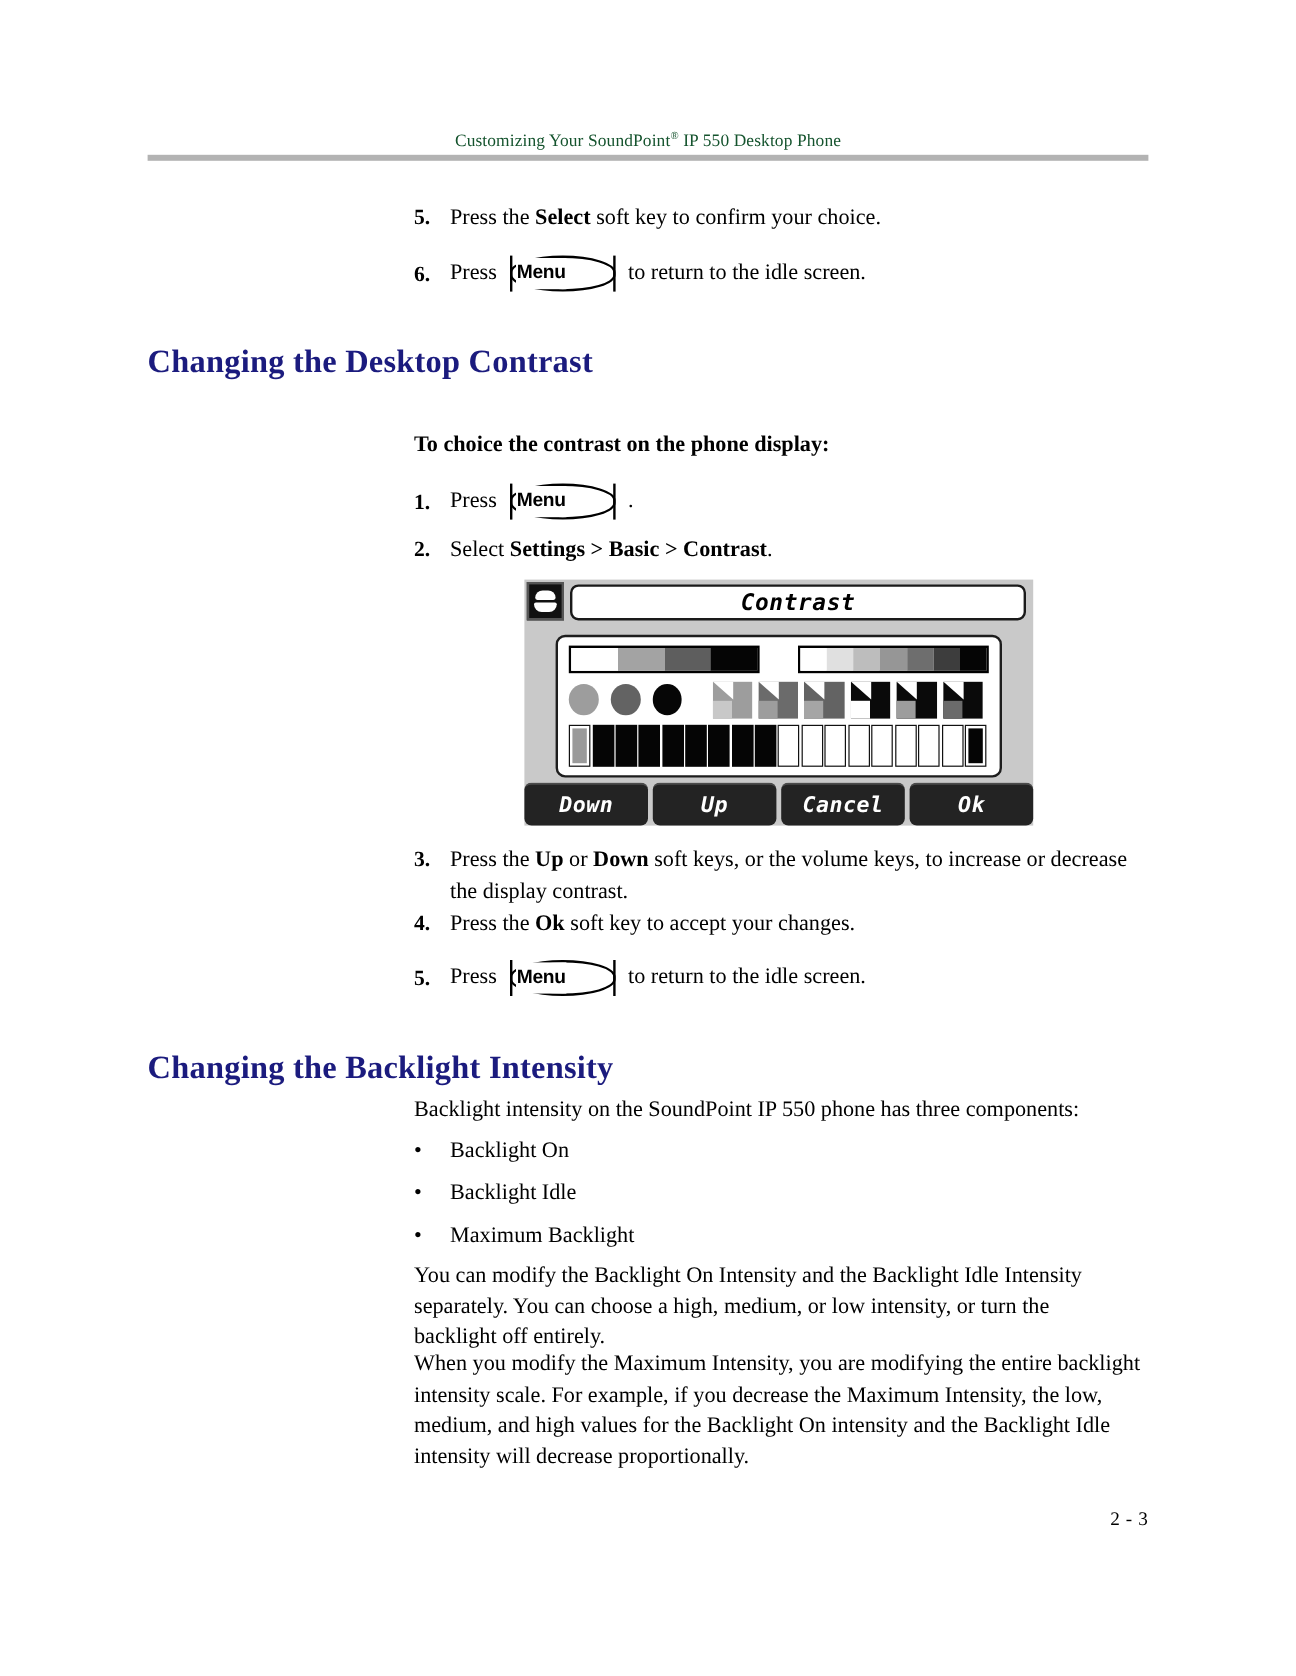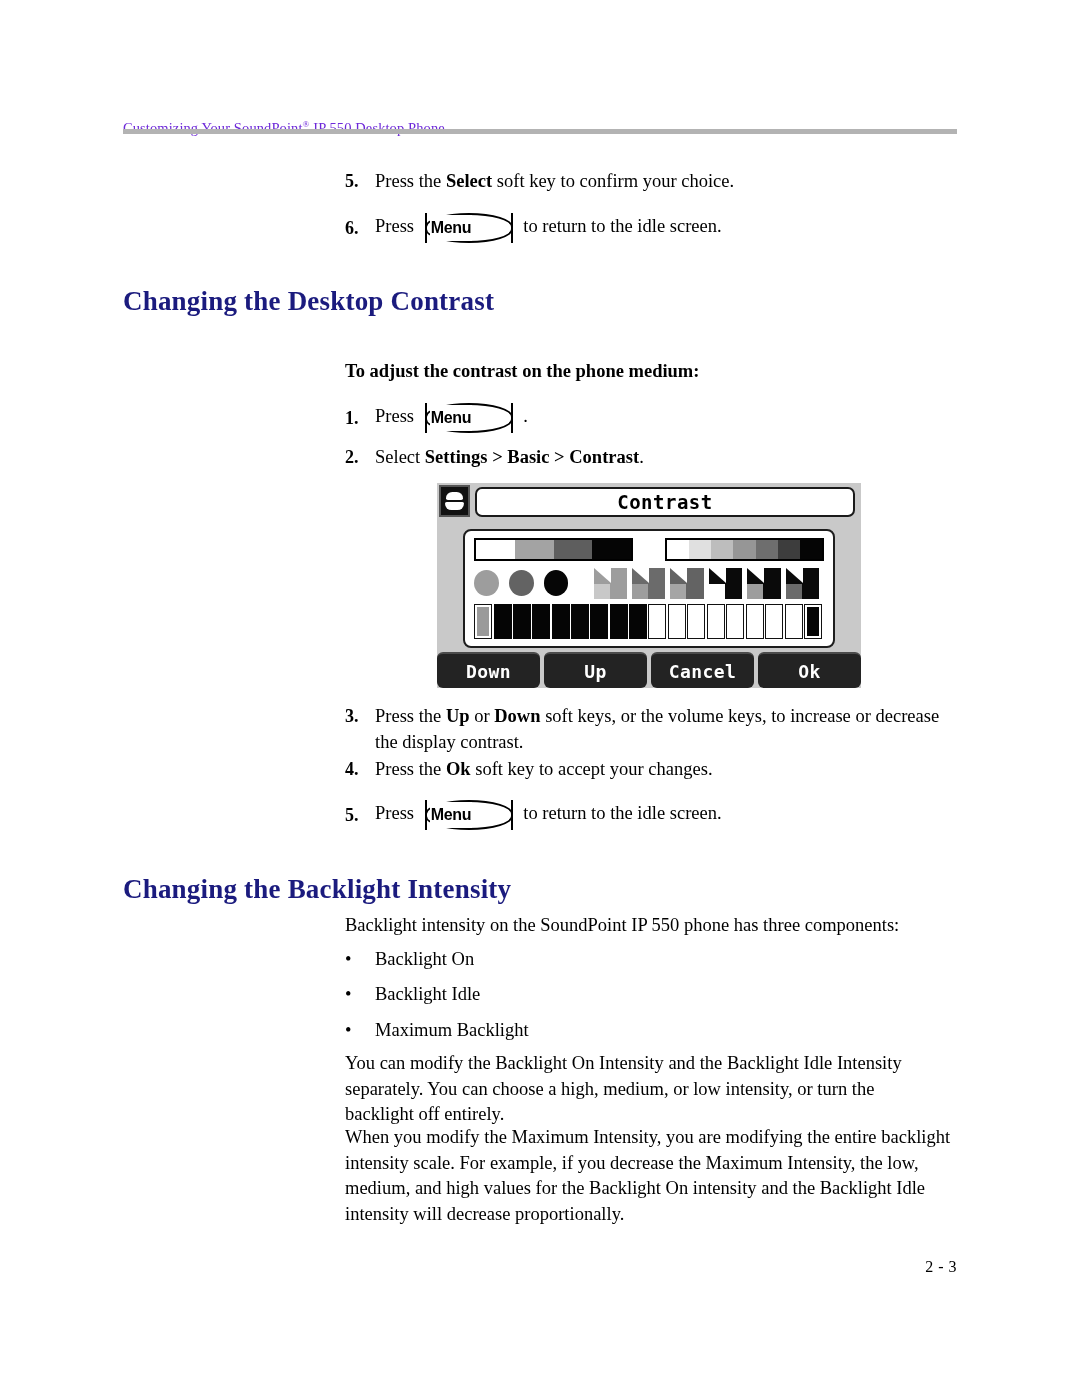--- a/index.html
+++ b/index.html
@@ -14,26 +14,26 @@
     background: #ffffff;
     font-family: "Liberation Serif", serif;
     color: #000000;
     overflow: hidden;
   }
 
   
   .header {
     position: absolute;
     left: 123px;
-    top: 119px;
+    top: 108px;
     width: 834px;
-    text-align: left;
+    text-align: center;
     font-size: 14.5px;
     letter-spacing: 0.1px;
-    color: #6d28d9;
+    color: #14532d;
   }
   .header sup { font-size: 9px; vertical-align: super; }
   .header-rule {
     position: absolute;
     left: 123px;
     top: 129px;
     width: 834px;
     height: 5px;
     background: #b3b3b3;
   }
@@ -131,20 +131,21 @@
 
   
   .lcd {
     position: absolute;
     left: 437px;
     top: 483px;
     width: 424px;
     height: 205px;
     background: #c9c9c9;
     box-sizing: border-box;
+    font-style: italic;
   }
   .lcd-top {
     position: absolute;
     left: 0; top: 0;
     width: 100%;
     height: 40px;
   }
   .phone-ico {
     position: absolute;
     left: 2px; top: 2px;
@@ -336,21 +337,21 @@
       <span class="menu-key">
         <span class="lens"></span>
         <span class="kl">Menu</span>
       </span>
       <span>to return to the idle screen.</span>
     </div>
   </div>
 
   <div class="h1" style="top:286px;">Changing the Desktop Contrast</div>
 
-  <div class="h3" style="left:345px; top:361px;">To adjust the contrast on the phone medium:</div>
+  <div class="h3" style="left:345px; top:361px;">To choice the contrast on the phone display:</div>
 
   <div class="step withbtn" style="left:345px; top:403px; width:600px;">
     <div class="num">1.</div>
     <div class="body">
       <span>Press</span>
       <span class="menu-key">
         <span class="lens"></span>
         <span class="kl">Menu</span>
       </span>
       <span>.</span>

